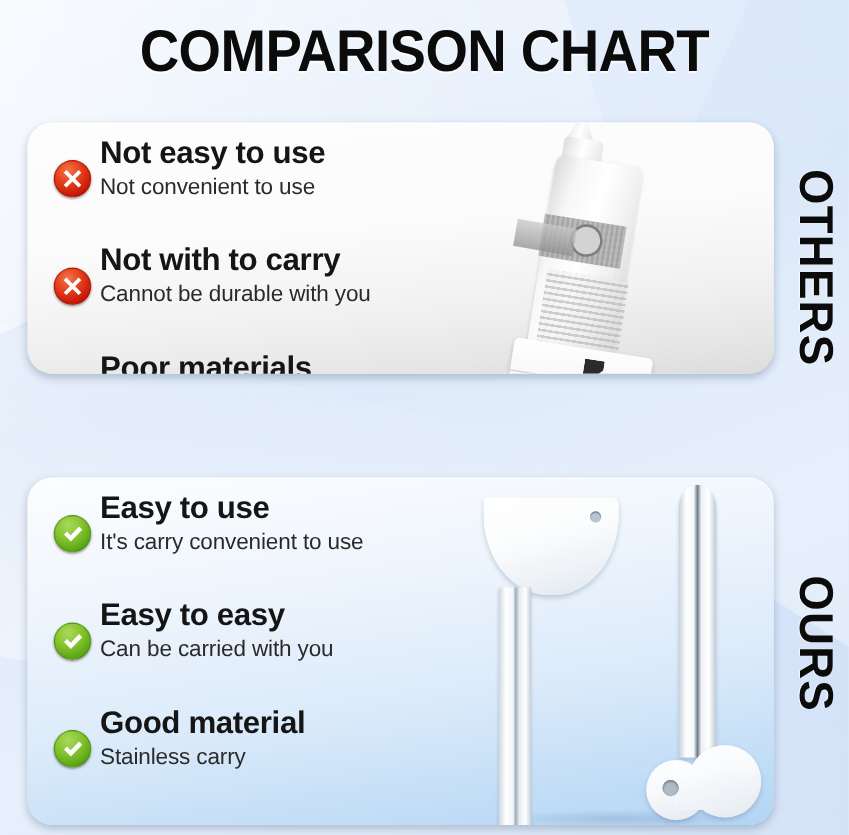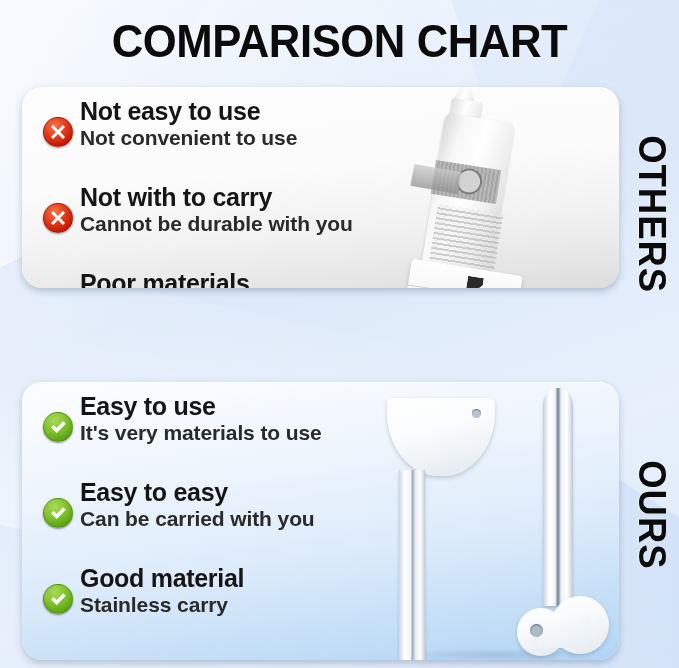--- a/index.html
+++ b/index.html
@@ -68,21 +68,21 @@
   
   .card {
     position:absolute;
     left:22px;
     width:597px;
     border-radius:20px;
     overflow:hidden;
     box-shadow:0 3px 7px rgba(60,80,110,.30), 0 1px 0 rgba(255,255,255,.7) inset;
   }
   #card-others {
-    top:87px; height:201px;
+    top:98px; height:201px;
     background:linear-gradient(175deg,#fdfdfd 0%,#fbfbfb 42%,#f2f2f2 68%,#e6e6e6 88%,#dcdcdc 100%);
   }
   #card-ours {
     top:382px; height:278px;
     background:linear-gradient(172deg,#fcfdff 0%,#f0f6fd 28%,#dbeafa 62%,#bfdcf6 88%,#b2d5f4 100%);
   }
 
   
   .features {
     position:absolute;
@@ -114,23 +114,23 @@
   }
   .feature-title {
     font-size:25px;
     line-height:28px;
     font-weight:bold;
     color:#151515;
     letter-spacing:-.3px;
     white-space:nowrap;
   }
   .feature-sub {
-    font-size:21px;
+    font-size:18px;
     line-height:26px;
-    font-weight:bold;
+    font-weight:normal;
     color:#2a2a2a;
     letter-spacing:-.1px;
     white-space:nowrap;
   }
 
   
   .product-art {
     position:absolute;
     top:0; right:0; bottom:0;
     width:250px;
@@ -420,21 +420,21 @@
 
   <div class="features">
 
     <div class="feature-row">
       <span class="feature-icon icon-check">
         <svg width="19" height="19" viewBox="0 0 19 19" aria-hidden="true">
           <path d="M2.2 9.6 L4.6 7.1 L7.6 10.1 L14.2 3.2 L16.8 5.7 L7.7 15.1 Z" fill="#ffffff"></path>
         </svg>
       </span>
       <div class="feature-title">Easy to use</div>
-      <div class="feature-sub">It's very materials to use</div>
+      <div class="feature-sub">It's carry convenient to use</div>
     </div>
 
     <div class="feature-row">
       <span class="feature-icon icon-check">
         <svg width="19" height="19" viewBox="0 0 19 19" aria-hidden="true">
           <path d="M2.2 9.6 L4.6 7.1 L7.6 10.1 L14.2 3.2 L16.8 5.7 L7.7 15.1 Z" fill="#ffffff"></path>
         </svg>
       </span>
       <div class="feature-title">Easy to easy</div>
       <div class="feature-sub">Can be carried with you</div>

